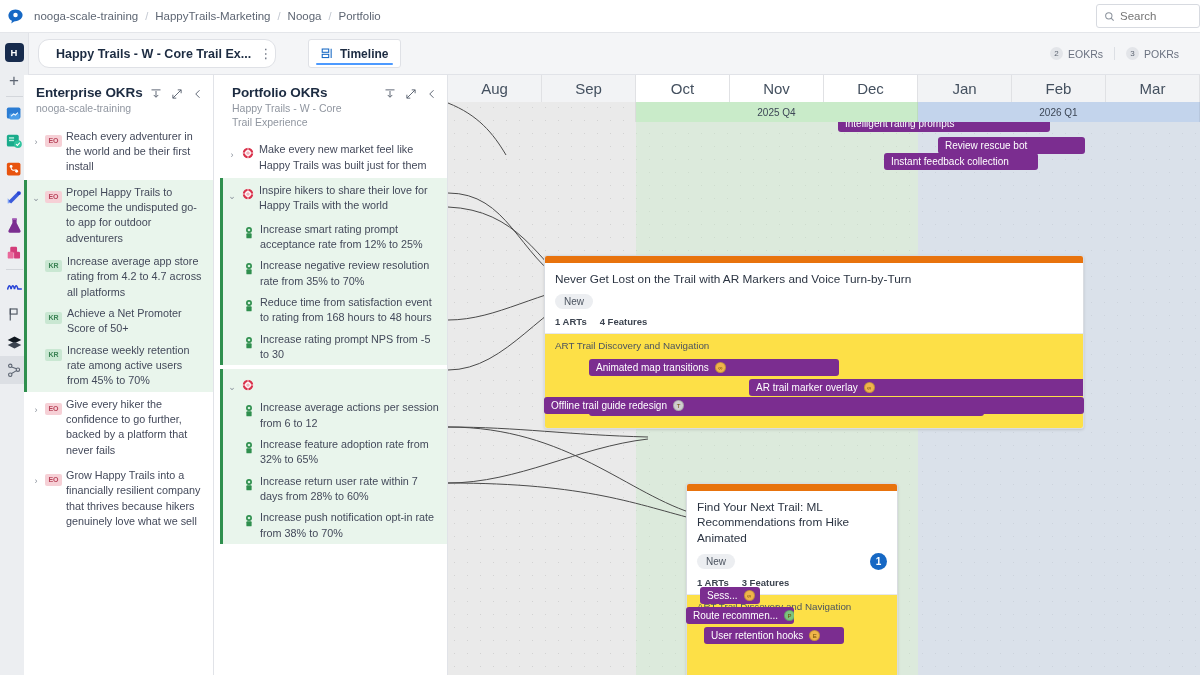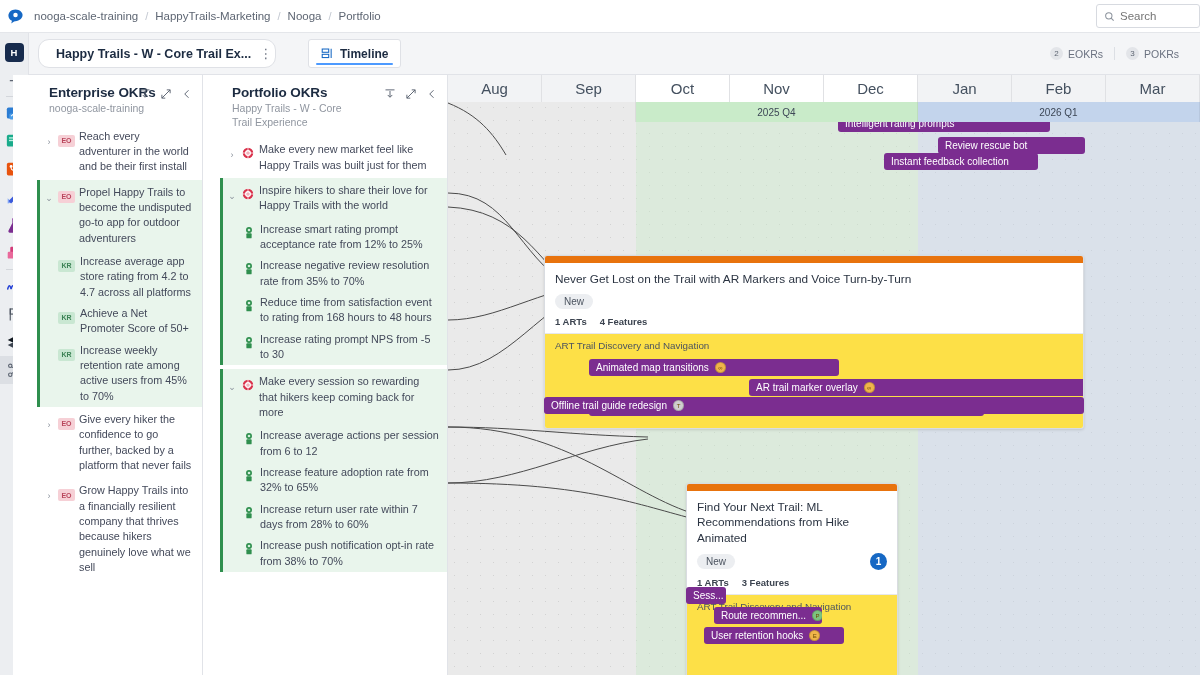--- a/index.html
+++ b/index.html
@@ -78,21 +78,21 @@
     width: 13px; height: 13px; border-radius: 50%; background: #e3e5e9;
     color: #5e6673; font-size: 8px; display: flex; align-items: center; justify-content: center;
   }
   .okr-stat .lbl { font-size: 10.5px; color: #6b7280; }
 
   
   .panel {
     position: absolute; top: 75px; height: 600px; background: #fff;
     border-right: 1px solid #e1e3e8; overflow: hidden;
   }
-  #panel-eokr { left: 13px; width: 190px; padding-left: 24px; }
+  #panel-eokr { left: 24px; width: 190px; }
   #panel-pokr { left: 220px; width: 228px; }
   .panel-head { padding: 10px 10px 8px 12px; position: relative; }
   .panel-head h2 { font-size: 13.5px; font-weight: bold; color: #1c2b41; letter-spacing: -0.1px; }
   .panel-head .sub { font-size: 10.5px; color: #9096a0; margin-top: 2px; line-height: 1.3; max-width: 110px; }
   .panel-icons { position: absolute; right: 9px; top: 13px; display: flex; align-items: center; gap: 9px; }
   .pi { width: 12px; height: 12px; color: #5e6673; }
 
   .okr-group { position: relative; }
   .okr-group.active { background: #e9f5ec; border-left: 3px solid #2f8f4e; }
   .okr-group.plain { padding-left: 3px; }
@@ -480,21 +480,20 @@
     <div class="okr-group active" style="margin-top:4px;">
       <div class="okr-row">
         <div class="chev">⌄</div>
         <svg class="ico-target" viewBox="0 0 16 16">
           <circle cx="8" cy="8" r="6" fill="#d9304a"></circle>
             <circle cx="8" cy="8" r="3.4" fill="#fff"></circle>
           <circle cx="8" cy="8" r="1.8" fill="#d9304a"></circle>
           <line x1="8" y1="0.8" x2="8" y2="15.2" stroke="#fff" stroke-width="0.9"></line>
           <line x1="0.8" y1="8" x2="15.2" y2="8" stroke="#fff" stroke-width="0.9"></line>
         </svg>
-        <div class="okr-txt">Make every session so rewarding that hikers keep coming back for more</div>
       </div>
       <div class="kr-row pk">
         <svg class="ico-kr" viewBox="0 0 12 16">
           <circle cx="6" cy="4.6" r="3.4" fill="#2f8f4e"></circle>
             <circle cx="6" cy="4.6" r="1.5" fill="#d4f0dc"></circle>
           <rect x="3" y="8.4" width="6" height="5.6" rx="1" fill="#2f8f4e"></rect>
         </svg>
         <div class="okr-txt">Increase average actions per session from 6 to 12</div>
       </div>
       <div class="kr-row pk">
@@ -590,25 +589,25 @@
         <span class="blue-circle">1</span>
       </div>
       <div class="card-meta">
         <span>1 ARTs</span>
         <span>3 Features</span>
       </div>
       <div class="card-body" style="height:90px;">
         <div class="art-label">ART Trail Discovery and Navigation</div>
       </div>
     </div>
-    <div class="fbar" style="left:238px; top:512px; width:40px; z-index:5;">
+    <div class="fbar" style="left:252px; top:512px; width:60px; z-index:5;">
       <span>Sess...</span>
       <span class="fdot orange">∞</span>
     </div>
-    <div class="fbar" style="left:238px; top:532px; width:108px; z-index:5;margin-left:28px;">
+    <div class="fbar" style="left:238px; top:532px; width:108px; z-index:5;">
       <span>Route recommen...</span>
       <span class="fdot green">P</span>
     </div>
     <div class="fbar" style="left:256px; top:552px; width:140px; z-index:5;">
       <span>User retention hooks</span>
       <span class="fdot orange">E</span>
     </div>
 
     <div class="tl-header">
       <div class="months">

